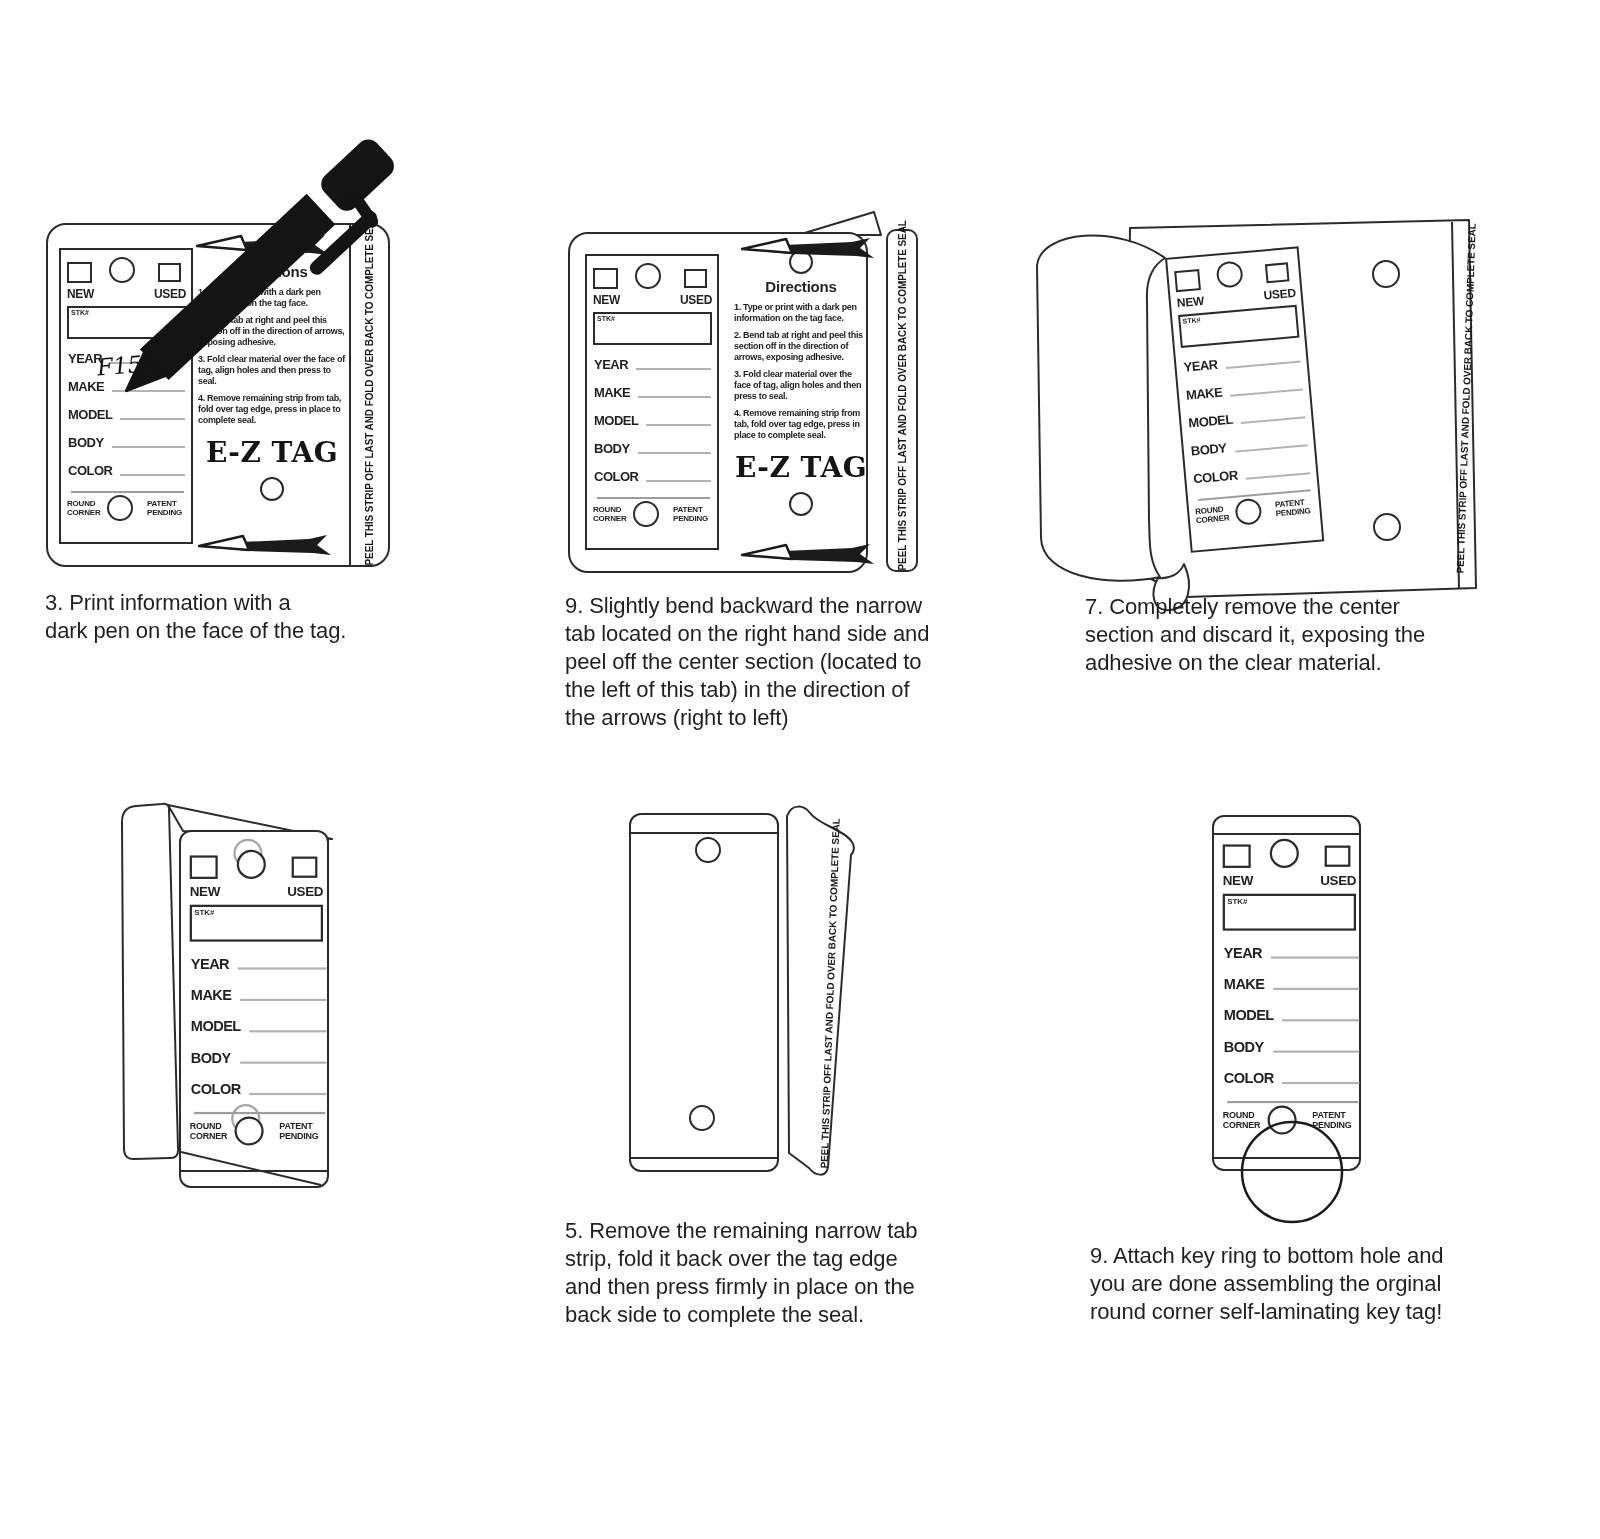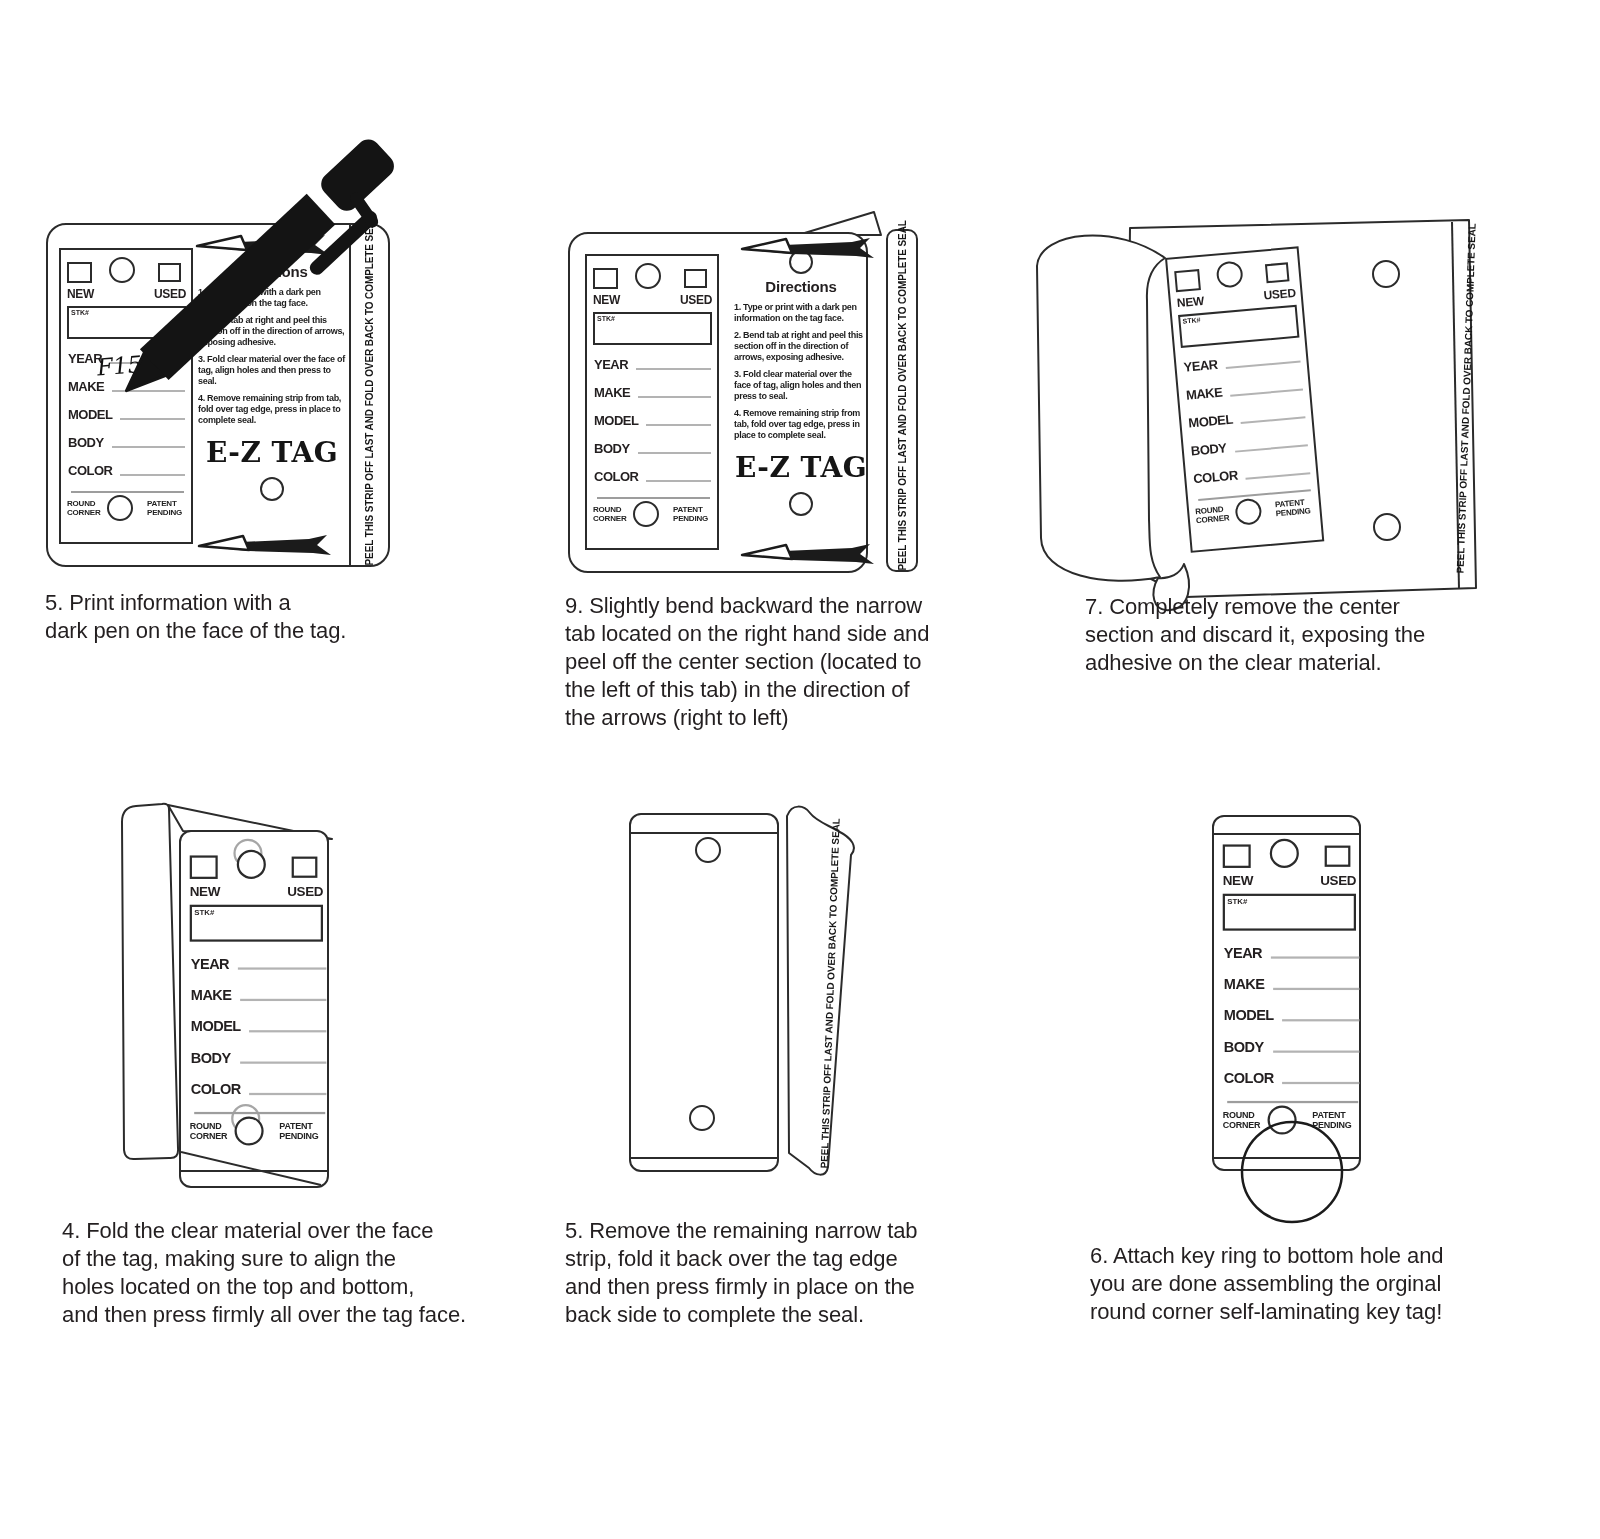--- a/index.html
+++ b/index.html
@@ -141,21 +141,21 @@
   <svg class="overlay" style="left:80px;top:95px" width="400" height="340" viewBox="0 0 400 340">
     <g transform="translate(45,297) rotate(-43)" fill="#141414" stroke="#141414" stroke-linejoin="round">
       <polygon points="2,0 42,-16 42,16" stroke-width="3"></polygon>
       <rect x="40" y="-21" width="228" height="42" stroke="none"></rect>
       <rect x="282" y="-22" width="72" height="44" rx="12" stroke="none"></rect>
       <line x1="225" y1="40" x2="298" y2="40" stroke-width="14" stroke-linecap="round"></line>
       <line x1="301" y1="16" x2="297" y2="44" stroke-width="12" stroke-linecap="round"></line>
     </g>
   </svg>
 
-  <div class="caption" style="left:45px;top:589px">5. Print information with a
+  <div class="caption" style="left:45px;top:589px">3. Print information with a
 dark pen on the face of the tag.</div>
 
   
   <svg class="overlay" style="left:790px;top:205px" width="100" height="32" viewBox="0 0 100 32">
     <polygon points="8,30 84,7 91,30" fill="#fff" stroke="#2b2b2b" stroke-width="2" stroke-linejoin="round"></polygon>
   </svg>
 
   <div class="tag" style="left:568px;top:232px;width:300px;height:341px">
     <div class="face" style="left:15px;top:20px">
       <div class="chk cnew"></div>
@@ -321,24 +321,20 @@
       <div class="hole hbot"></div>
       <div class="btxt bright">PATENT
 PENDING</div>
     </div>
     <div class="hline" style="top:338px"></div>
     <svg style="position:absolute;left:0;top:0;width:146px;height:354px" viewBox="0 0 146 354">
       <line x1="0" y1="320" x2="140" y2="353" stroke="#2b2b2b" stroke-width="2"></line>
     </svg>
   </div>
 
-  <div class="caption" style="left:62px;top:1217px">4. Fold the clear material over the face
-of the tag, making sure to align the
-holes located on the top and bottom,
-and then press firmly all over the tag face.</div>
 
   
   <div class="tag" style="left:629px;top:813px;width:150px;height:359px;border-radius:12px">
     <div class="hline" style="top:17px"></div>
     <div class="hline" style="top:342px"></div>
     <div class="hole" style="left:64px;top:22px"></div>
     <div class="hole" style="left:58px;top:290px"></div>
   </div>
 
   <svg class="overlay" style="left:780px;top:795px" width="90" height="395" viewBox="0 0 90 395">
@@ -391,17 +387,17 @@
       <div class="hole hbot"></div>
       <div class="btxt bright">PATENT
 PENDING</div>
     </div>
   </div>
 
   <svg class="overlay" style="left:1238px;top:1118px" width="110" height="110" viewBox="0 0 110 110">
     <circle cx="54" cy="54" r="50" fill="none" stroke="#1b1b1b" stroke-width="2.5"></circle>
   </svg>
 
-  <div class="caption" style="left:1090px;top:1242px">6. Attach key ring to bottom hole and
+  <div class="caption" style="left:1090px;top:1242px">9. Attach key ring to bottom hole and
 you are done assembling the orginal
 round corner self-laminating key tag!</div>
 
 </div>
 
 </body></html>

